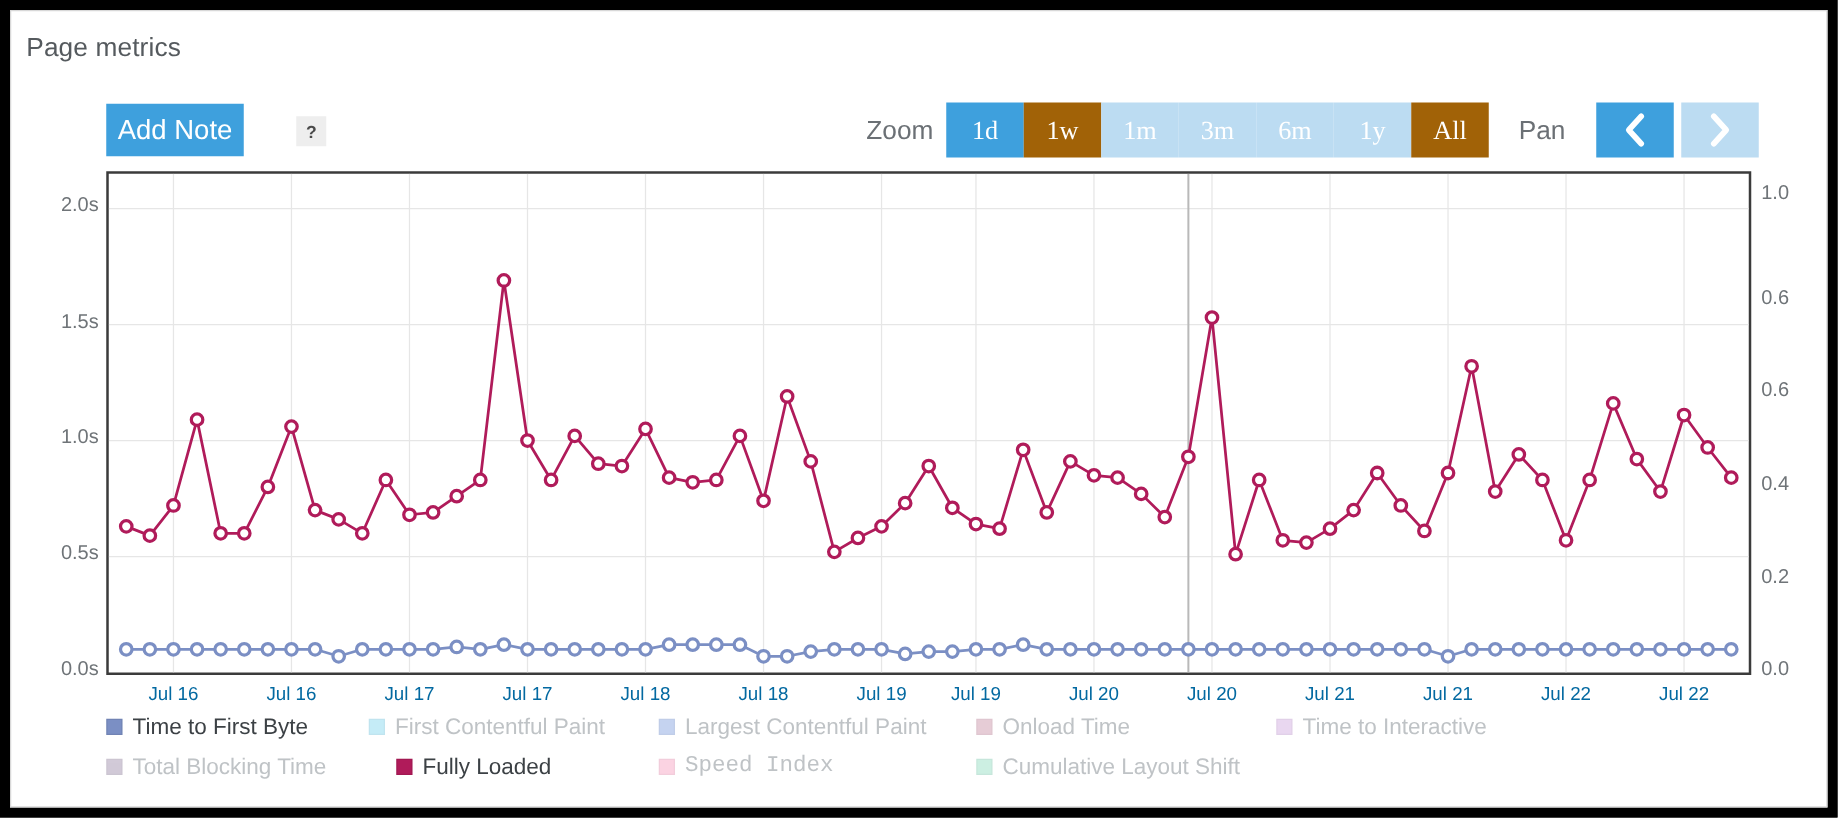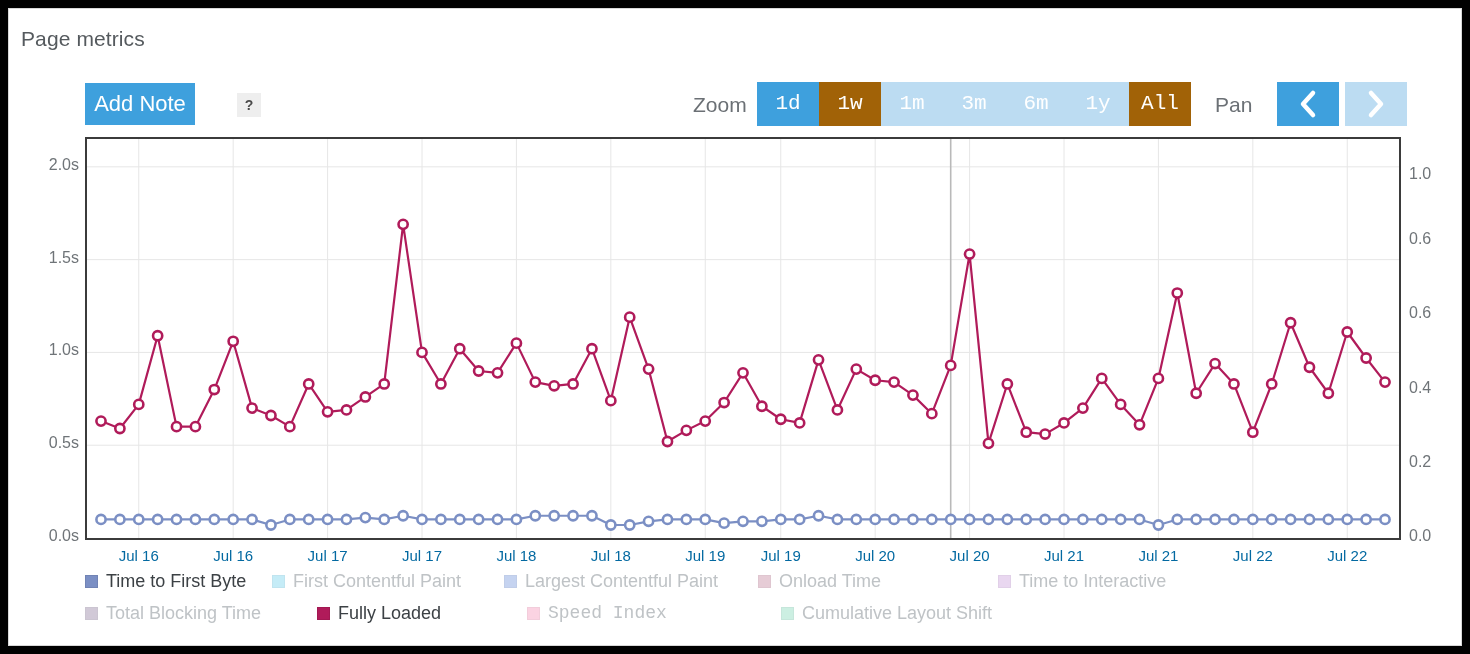--- a/index.html
+++ b/index.html
@@ -80,21 +80,21 @@
   }
   .range-btn {
     width: 62px; height: 44px;
     border: none;
     color: #ffffff;
     font-size: 21px;
     line-height: 44px;
     text-align: center;
     cursor: pointer;
     padding: 0;
-    font-family: Liberation Mono, monospace;
+    font-family: Liberation Serif, serif;
   }
   .range-btn.state-on      { background: #a16207; }
   .range-btn.state-hover   { background: #3ea0dd; }
   .range-btn.state-off     { background: #bcdcf2; }
 
   .pangroup {
     position: absolute;
     left: 1268px; top: 7px;
     height: 44px;
     display: flex;
@@ -209,21 +209,21 @@
         <div class="ytick-left" style="top: 214.419px;">1.0s</div>
         <div class="ytick-left" style="top: 121.628px;">1.5s</div>
         <div class="ytick-left" style="top: 28.8372px;">2.0s</div>
       </div>
     <div id="ylabels-right">
         <div class="ytick-right" style="top: 400px;">0.0</div>
         <div class="ytick-right" style="top: 325.767px;">0.2</div>
         <div class="ytick-right" style="top: 251.535px;">0.4</div>
         <div class="ytick-right" style="top: 177.302px;">0.6</div>
         <div class="ytick-right" style="top: 103.07px;">0.6</div>
-        <div class="ytick-right" style="top: 38px;">1.0</div>
+        <div class="ytick-right" style="top: 19px;">1.0</div>
       </div>
     <div class="plot-frame">
       <svg class="plot-svg" id="plot-svg" width="1312" height="399">
           <line x1="0" y1="306.2093023255814" x2="1312" y2="306.2093023255814" stroke="#e6e6e6" stroke-width="1"></line>
           <line x1="0" y1="213.41860465116278" x2="1312" y2="213.41860465116278" stroke="#e6e6e6" stroke-width="1"></line>
           <line x1="0" y1="120.62790697674416" x2="1312" y2="120.62790697674416" stroke="#e6e6e6" stroke-width="1"></line>
           <line x1="0" y1="27.83720930232556" x2="1312" y2="27.83720930232556" stroke="#e6e6e6" stroke-width="1"></line>
           <line x1="51.76470588235294" y1="0" x2="51.76470588235294" y2="399" stroke="#e6e6e6" stroke-width="1"></line>
           <line x1="146.17647058823528" y1="0" x2="146.17647058823528" y2="399" stroke="#e6e6e6" stroke-width="1"></line>
           <line x1="240.58823529411765" y1="0" x2="240.58823529411765" y2="399" stroke="#e6e6e6" stroke-width="1"></line>
@@ -394,21 +394,21 @@
         <div class="xtick" style="left: 960.588px;">Jul 20</div>
         <div class="xtick" style="left: 1055px;">Jul 21</div>
         <div class="xtick" style="left: 1149.41px;">Jul 21</div>
         <div class="xtick" style="left: 1243.82px;">Jul 22</div>
         <div class="xtick" style="left: 1338.24px;">Jul 22</div>
       </div>
   </div>
 
   <div class="legend">
     <div class="legend-row" id="legend-row-1">
-        <div class="legend-item active" style="width: 187px;">
+        <div class="legend-item active" style="width: 210px;">
           <span class="legend-swatch" style="background: rgb(123, 143, 196);"></span>
           <span class="legend-text">Time to First Byte</span>
         </div>
         <div class="legend-item inactive" style="width: 232px;">
           <span class="legend-swatch" style="background: rgb(127, 214, 239);"></span>
           <span class="legend-text">First Contentful Paint</span>
         </div>
         <div class="legend-item inactive" style="width: 254px;">
           <span class="legend-swatch" style="background: rgb(127, 159, 224);"></span>
           <span class="legend-text">Largest Contentful Paint</span>

